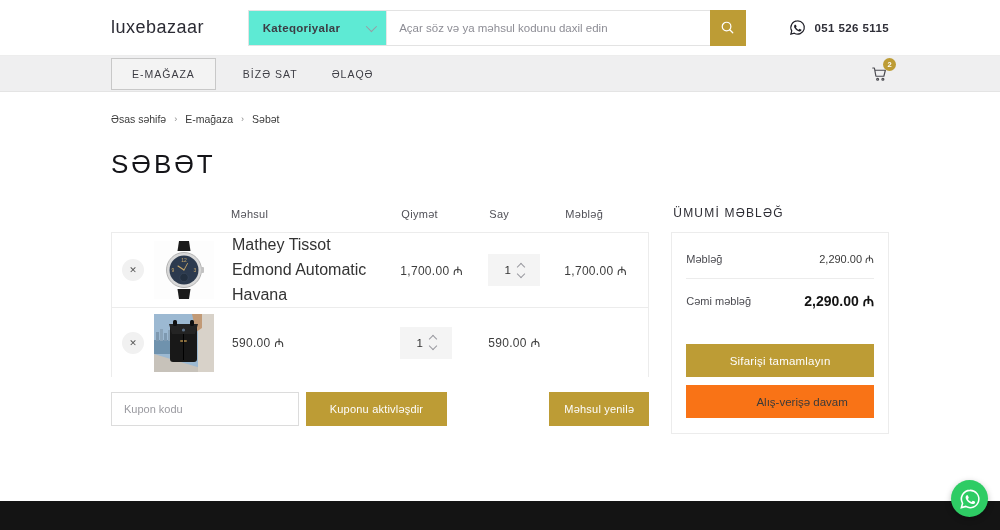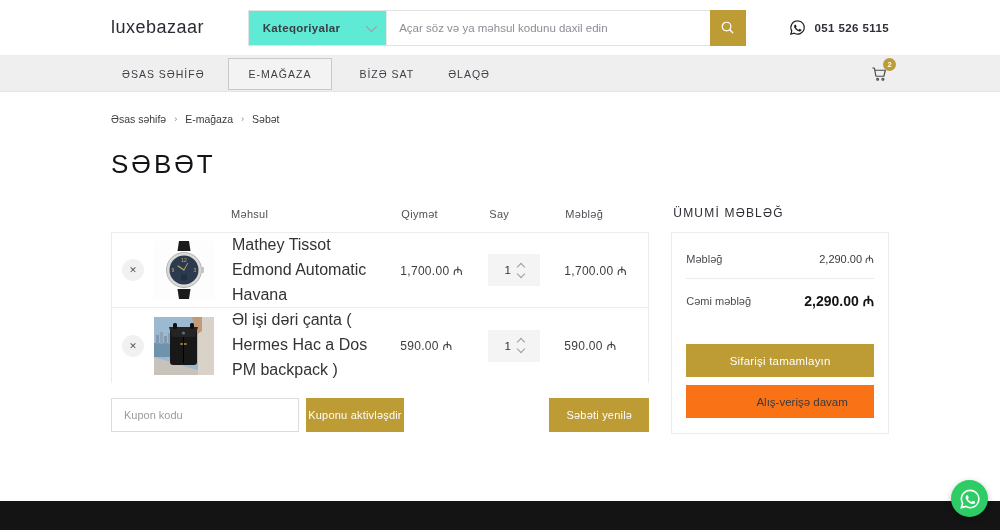--- a/index.html
+++ b/index.html
@@ -55,21 +55,21 @@
   .spin { display:flex; flex-direction:column; gap:1px; cursor:pointer; }
   .spin i { width:6px; height:6px; border-right:1.2px solid #9a9aa0; border-bottom:1.2px solid #9a9aa0; display:block; }
   .spin .up { transform:rotate(-135deg); }
   .spin .dn { transform:rotate(45deg); }
 
   
   .coupon-row { display:flex; align-items:center; margin-top:15px; }
   .coupon-input { width:188px; height:34px; border:1px solid #dcdcdc; padding:0 12px; font-size:11px; color:#444; outline:none; font-family:inherit; }
   .coupon-input::placeholder { color:#9a9aa0; }
   .btn-gold { border:none; color:#fdfdfd; font-size:11px; letter-spacing:.2px; cursor:pointer; font-family:inherit; }
-  .coupon-btn { width:98px; height:34px; margin-left:7px; }
+  .coupon-btn { width:141px; height:34px; margin-left:7px; }
   .update-btn { width:100px; height:34px; margin-left:auto; }
 
   
   .summary-col { width:220px; }
   .summary-title { font-size:12px; letter-spacing:1.2px; color:#2c2c33; font-weight:400; padding:4px 0 12px 2px; }
   .summary-box { border:1px solid #ececec; padding:13px 14px 15px; background:#fff; }
   .sum-row { display:flex; justify-content:space-between; align-items:center; padding:5px 0 12px; }
   .sum-row.total { padding:12px 0 14px; border-top:1px solid #ececec; }
   .sum-label { font-size:11px; color:#4a4a50; }
   .sum-val { font-size:11px; color:#3a3a3a; }
@@ -111,21 +111,20 @@
             <path fill="#1f1f28" d="M9.2 7.4c-.25-.55-.5-.56-.73-.57l-.62-.01c-.22 0-.57.08-.87.4-.3.33-1.14 1.12-1.14 2.73s1.17 3.16 1.33 3.38c.16.22 2.26 3.62 5.58 4.93 2.76 1.09 3.32.87 3.92.82.6-.06 1.93-.79 2.2-1.55.27-.76.27-1.41.19-1.55-.08-.14-.3-.22-.63-.38s-1.93-.95-2.23-1.06c-.3-.11-.52-.16-.74.16-.22.33-.85 1.06-1.04 1.28-.19.22-.38.25-.71.08-.33-.16-1.38-.51-2.63-1.62-.97-.86-1.63-1.93-1.82-2.26-.19-.33-.02-.5.14-.67.15-.15.33-.38.49-.57.16-.19.22-.33.33-.55.11-.22.05-.41-.03-.57-.08-.16-.71-1.78-1-2.42z" transform="scale(.78) translate(3.4 3.4)"></path>
           </svg>
       </span>
       <span class="phone-num">051 526 5115</span>
     </div>
   </div>
 </div>
 
 <div class="nav" style="background: rgb(239, 239, 240);">
   <div class="container">
-    <div class="nav-item">ƏSAS SƏHİFƏ</div>
     <div class="nav-item active">E-MAĞAZA</div>
     <div class="nav-item">BİZƏ SAT</div>
     <div class="nav-item">ƏLAQƏ</div>
     <div class="cart-link">
       <span style="display:flex">
         <svg width="19" height="18" viewBox="0 0 24 24" fill="none" stroke="#4a4a50" stroke-width="1.6" stroke-linecap="round" stroke-linejoin="round">
             <path d="M3 4h2.2l2 11h10.6l2-8H6.2"></path>
             <circle cx="9.5" cy="19" r="1.3"></circle>
             <circle cx="16.5" cy="19" r="1.3"></circle>
           </svg>
@@ -201,38 +200,37 @@
           <rect x="44" y="0" width="16" height="58" fill="#d8d2c9"></rect>
           <path d="M38 0 h10 v14 l-6 4 z" fill="#c29a76"></path>
           <rect x="16" y="10" width="27" height="38" rx="3" fill="#181818"></rect>
           <path d="M15 10 L44 10 L41 20 L18 20 Z" fill="#242424"></path>
           <rect x="19" y="6" width="4" height="6" rx="1.5" fill="#101010"></rect>
           <rect x="36" y="6" width="4" height="6" rx="1.5" fill="#101010"></rect>
           <circle cx="29.5" cy="16" r="1.6" fill="#5b6f86"></circle>
           <rect x="26" y="26" width="7" height="2" rx="1" fill="#8b6f3e"></rect>
           <line x1="29.5" y1="20" x2="29.5" y2="46" stroke="#000" stroke-width="1"></line>
         </svg>
-        <div class="prod-name">Əl işi dəri çanta ( Hermes Hac a Dos PM backpack )</div>
         <div class="cell-price">590.00 ₼</div>
         <div>
           <div class="qty-box">
             <span class="qty-val">1</span>
             <span class="spin">
                 <i class="up"></i>
                 <i class="dn"></i>
               </span>
           </div>
         </div>
         <div class="cell-total">590.00 ₼</div>
       </div>
 
       <div class="coupon-row">
         <input class="coupon-input" placeholder="Kupon kodu" style="">
         <button class="btn-gold gold-bg coupon-btn" style="background: rgb(189, 156, 53);">Kuponu aktivləşdir</button>
-        <button class="btn-gold gold-bg update-btn" style="background: rgb(189, 156, 53);">Səbəti yenilə</button>
+        <button class="btn-gold gold-bg update-btn" style="background: rgb(189, 156, 53);">Məhsul yenilə</button>
       </div>
     </div>
 
     <div class="summary-col">
       <div class="summary-title">ÜMUMİ MƏBLƏĞ</div>
       <div class="summary-box">
         <div class="sum-row">
           <span class="sum-label">Məbləğ</span>
           <span class="sum-val">2,290.00 ₼</span>
         </div>

